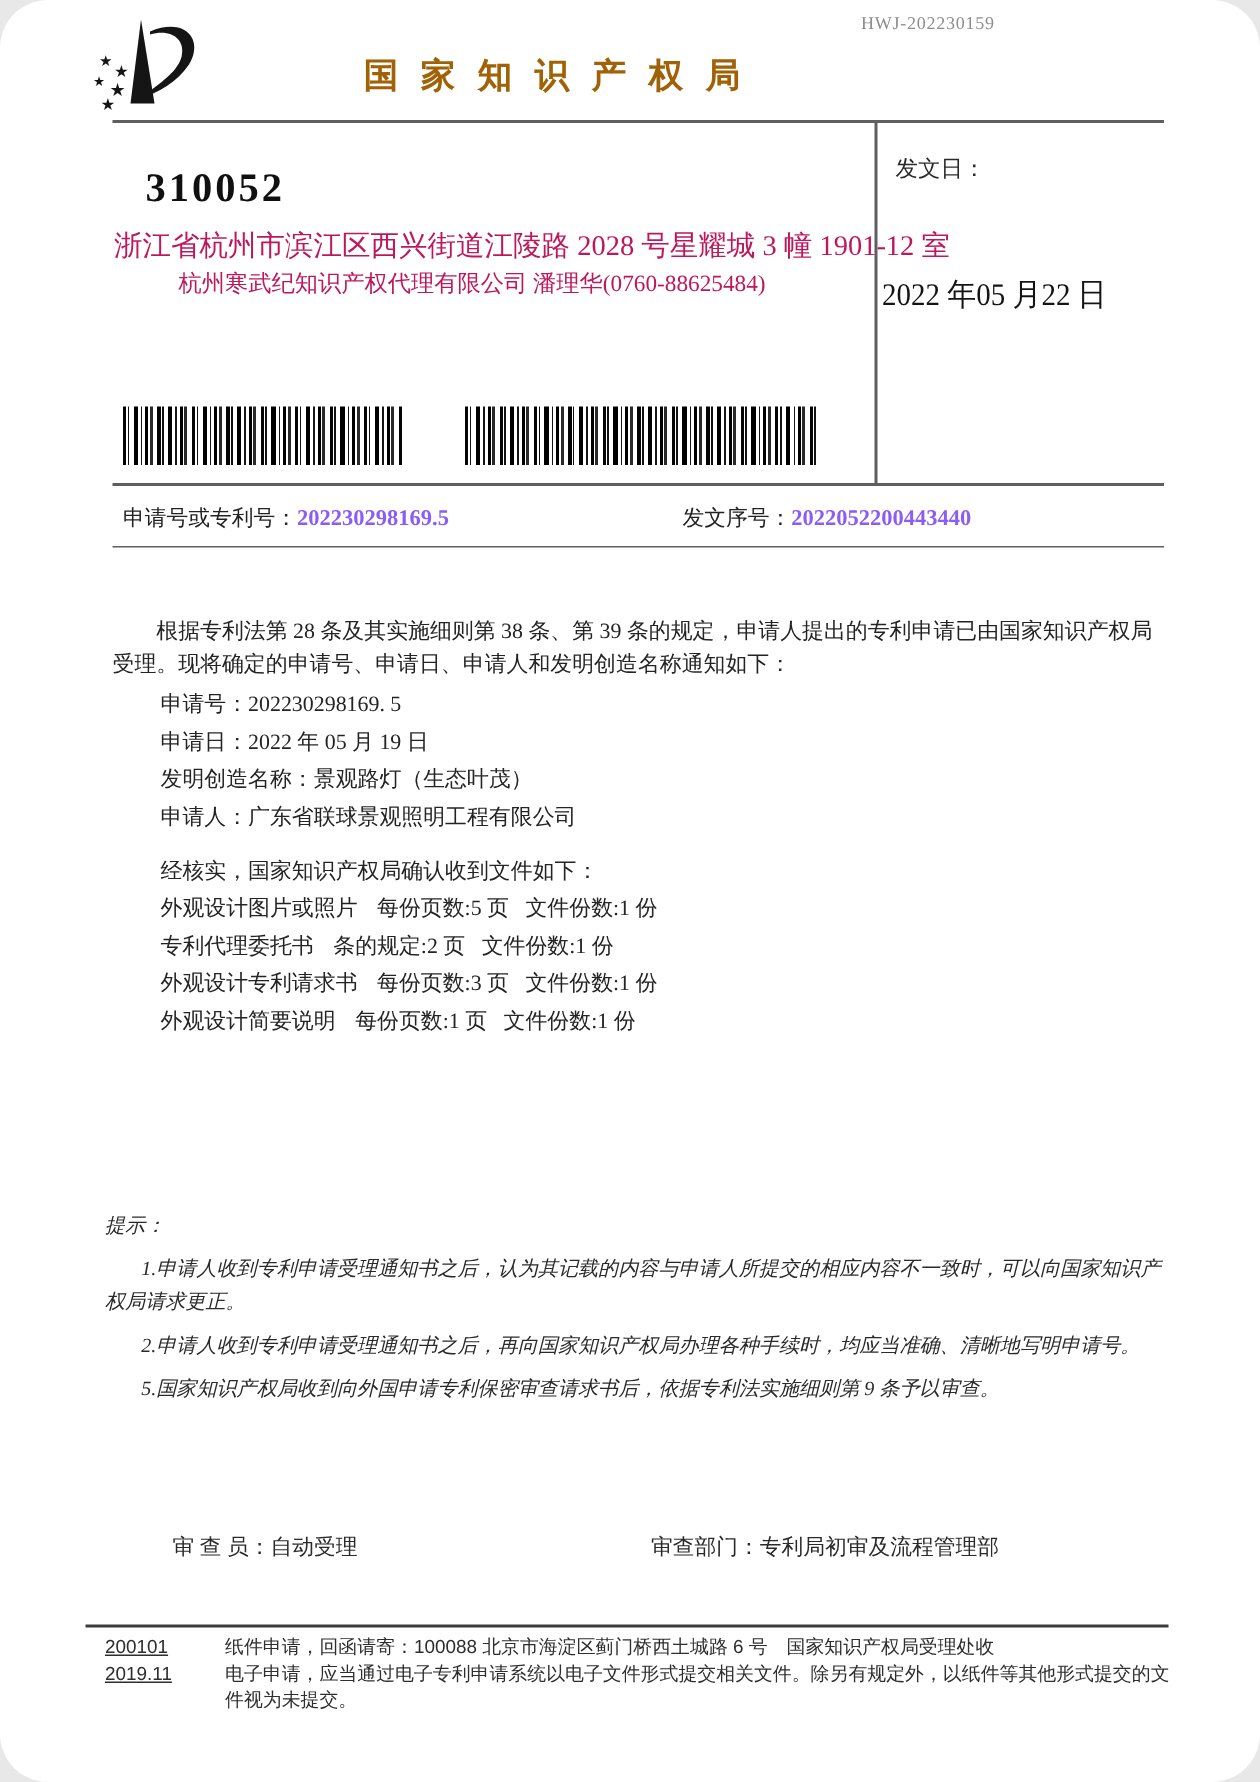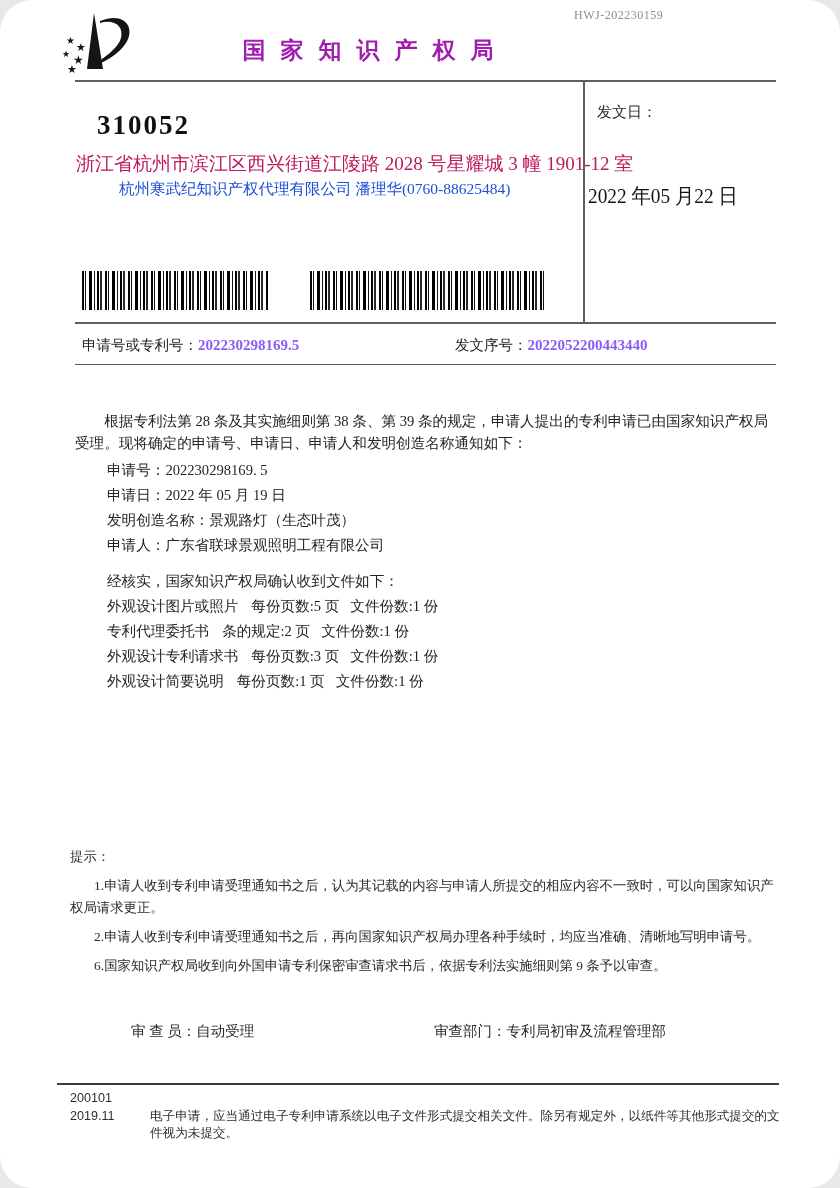--- a/index.html
+++ b/index.html
@@ -9,32 +9,32 @@
     font-family:"Liberation Serif","DejaVu Serif",serif; color:#1b1b1b;border-radius:32px;
   }
   .ref-number {
     position:absolute; top:8px; left:574px;
     font-size:12px; color:#8d8d8d; letter-spacing:0.5px;
   }
   .logo { position:absolute; top:11px; left:58px; }
   .agency-title {
     position:absolute; top:35px; left:0; width:736px; text-align:center;
     font-family:"Liberation Sans","DejaVu Sans",sans-serif; font-weight:bold;
-    font-size:23px; letter-spacing:15px; text-indent:15px; color:#a21caf;
+    font-size:23px; letter-spacing:15px; text-indent:15px; color:#a16207;
   }
   .hr { position:absolute; left:75px; width:701px; border-top:2px solid #5f5f61; }
   .hr-top  { top:80px; }
   .hr-mid1 { top:322px; }
   .hr-mid2 { top:364px; border-top-width:1.5px; }
   .hr-bottom { top:1083px; left:57px; width:722px; border-top:2px solid #3c3c3c; }
   .vline { position:absolute; left:583px; top:81px; height:241px; border-left:2px solid #5f5f61; }
 
   .postal-code { position:absolute; top:110px; left:97px; font-size:27px; font-weight:bold; letter-spacing:2px; color:#101010; }
   .addr1 { position:absolute; top:151px; left:76px;  font-size:19px; color:#be185d; }
-  .addr2 { position:absolute; top:179px; left:119px; font-size:15.5px; color:#1d4ed8;text-align:center; }
+  .addr2 { position:absolute; top:179px; left:119px; font-size:15.5px; color:#be185d;text-align:center; }
 
   .barcode { position:absolute; top:271px; height:39px;
     background:repeating-linear-gradient(90deg,
       #050505 0px,#050505 2px,#fff 2px,#fff 3px,
       #111 3px,#111 4px,#fff 4px,#fff 7px,
       #000 7px,#000 10px,#fff 10px,#fff 12px,
       #161616 12px,#161616 13px,#fff 13px,#fff 15px,
       #000 15px,#000 17px,#fff 17px,#fff 18px,
       #2a2a2a 18px,#2a2a2a 20px,#fff 20px,#fff 23px);
   }
@@ -55,34 +55,34 @@
     font-size:20px; letter-spacing:11px; text-indent:11px; color:#131313;
   }
 
   .body-block { position:absolute; top:410px; left:75px; width:705px; font-size:14.6px; line-height:22px; color:#242424; }
   .intro-par { margin:0; text-indent:2em; }
   .fields { margin-top:4px; padding-left:32px; line-height:25px; }
   .received { margin-top:11px; padding-left:32px; line-height:25px; }
   .doc-pages  { margin-left:13px; }
   .doc-copies { margin-left:11px; }
 
-  .tips-block { position:absolute; top:846px; left:70px; width:712px; font-size:13.4px; line-height:22px; color:#2a2a2a; }
+  .tips-block { position:absolute; top:806px; left:70px; width:712px; font-size:13.4px; line-height:22px; color:#2a2a2a;font-style:italic; }
   .tip-item { margin:7px 0 0 0; text-indent:1.8em; }
 
   .signoff-row { position:absolute; top:1022px; left:75px; width:700px; height:20px; font-size:14.5px; color:#2a2a2a; }
-  .examiner-group { position:absolute; left:56px; top:0;text-align:center; }
+  .examiner-group { position:absolute; left:40px; top:0;text-align:center; }
   .dept-group { position:absolute; left:359px; top:0; }
 
   .footer-block {
     position:absolute; top:1090px; left:70px; width:712px;
     font-family:"Liberation Sans","DejaVu Sans",sans-serif;
     font-size:12.6px; line-height:17.5px; color:#2e2e2e;
   }
   .footer-row { display:flex; }
-  .footer-code { width:80px; flex-shrink:0; }
+  .footer-code { width:80px; flex-shrink:0;text-decoration:underline; }
   .footer-text { width:632px; }
 </style>
 </head>
 <body>
 
 <div class="page">
 
   <div class="ref-number">HWJ-202230159</div>
 
   <svg class="logo" width="80" height="64" viewBox="0 0 80 64" aria-hidden="true">
@@ -154,39 +154,40 @@
   </div>
 
   <div class="tips-block">
     <div>提示：</div>
     <div>
 
         <p class="tip-item">1.申请人收到专利申请受理通知书之后，认为其记载的内容与申请人所提交的相应内容不一致时，可以向国家知识产权局请求更正。</p>
 
         <p class="tip-item">2.申请人收到专利申请受理通知书之后，再向国家知识产权局办理各种手续时，均应当准确、清晰地写明申请号。</p>
 
-        <p class="tip-item">6.国家知识产权局收到向外国申请专利保密审查请求书后，依据专利法实施细则第 9 条予以审查。</p>
+        <p class="tip-item">5.国家知识产权局收到向外国申请专利保密审查请求书后，依据专利法实施细则第 9 条予以审查。</p>
       </div>
   </div>
 
   <div class="signoff-row">
     <span class="examiner-group">
       <span>审 查 员：</span><span>自动受理</span>
     </span>
     <span class="dept-group">
       <span>审查部门：</span><span>专利局初审及流程管理部</span>
     </span>
   </div>
 
   <div class="hr hr-bottom"></div>
 
   <div class="footer-block">
 
       <div class="footer-row">
         <span class="footer-code">200101</span>
+        <span class="footer-text">纸件申请，回函请寄：100088 北京市海淀区蓟门桥西土城路 6 号　国家知识产权局受理处收</span>
       </div>
 
       <div class="footer-row">
         <span class="footer-code">2019.11</span>
         <span class="footer-text">电子申请，应当通过电子专利申请系统以电子文件形式提交相关文件。除另有规定外，以纸件等其他形式提交的文件视为未提交。</span>
       </div>
     </div>
 
 </div>
 

